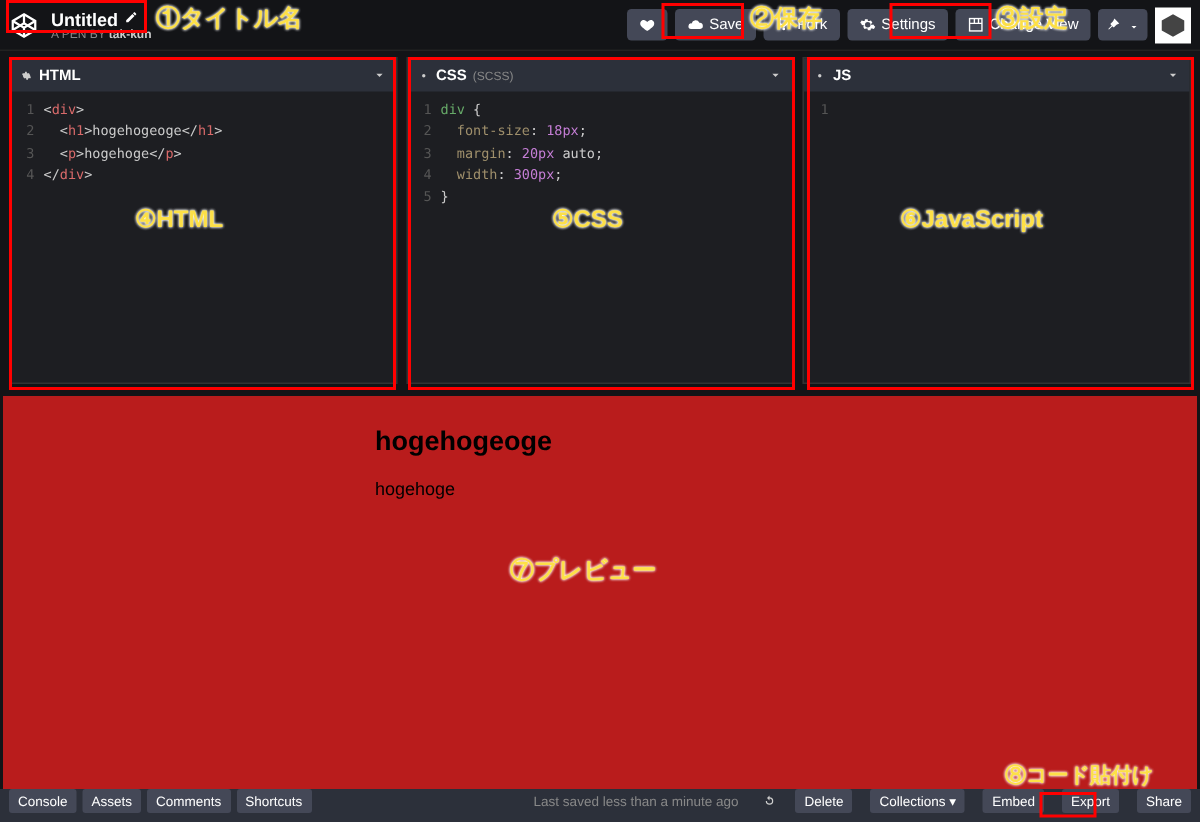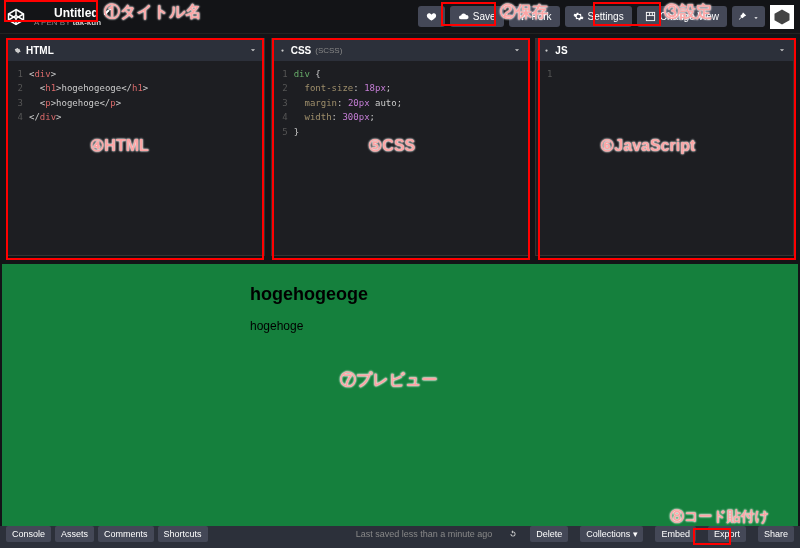--- a/index.html
+++ b/index.html
@@ -15,21 +15,21 @@
   .header {
     display: flex; align-items: center;
     height: 34px;
     background: #131417;
     padding: 0 6px;
     gap: 8px;
     border-bottom: 1px solid #222;
   }
   .logo { width: 20px; height: 20px; display:flex; align-items:center; justify-content:center;}
   .title-block { display:flex; flex-direction:column; line-height:1; }
-  .title-row { display:flex; gap:4px; align-items:flex-start;margin-left:20px;}
+  .title-row { display:flex; gap:4px; align-items:flex-start;}
   .pen-title { font-size: 12px; font-weight:600; }
   .pen-sub { font-size: 8px; color:#888; }
   .pen-sub b { color:#ccc; }
   .header-right { margin-left:auto; display:flex; gap:5px; align-items:center; }
   .btn {
     background:#444857; color:#fff; border:none;
     font-size:10px; padding:5px 8px; border-radius:3px;
     display:flex; align-items:flex-end; gap:4px; cursor:pointer;
   }
   .btn-icon { width:11px;height:11px; display:inline-flex; align-items:center; justify-content:center;}
@@ -51,37 +51,37 @@
   .editor-head .gear { cursor:pointer; }
   .code { font-family: "Menlo","Consolas",monospace; font-size:9px; padding:6px 6px; line-height:1.6; color:#ccc;}
   .ln { color:#555; display:inline-block; width:10px; text-align:right; margin-right:6px;}
   .tag { color:#d96a6a;}
   .sel { color:#66a968;}
   .prop{ color:#9f8f6b;}
   .num { color:#c57ed6;}
   
   .preview {
     position:absolute; left:2px; right:2px; top:264px; bottom:22px;
-    background:#15803d;
+    background:#b91c1c;
   }
   .preview-inner { padding: 20px 0 0 0; width: 300px; margin: 0 auto; color:#000; font-family: sans-serif;}
   .preview-inner h1 { font-size:18px; font-weight:700; margin-bottom:14px;}
   .preview-inner p { font-size:12px;}
   
   .footer {
     position:absolute; bottom:0; left:0; right:0; height:22px;
     background:#2c303a; display:flex; align-items:flex-start; padding:0 6px; gap:4px;
     font-size:9px;
   }
   .fbtn { background:#444857; color:#fff; font-size:9px; padding:3px 6px; border:none; border-radius:2px; cursor:pointer;}
   .footer .right { margin-left:auto; display:flex; align-items:center; gap:12px;}
   .status { color:#888; font-size:9px; margin-right:4px;}
   
   .redbox { position:absolute; border:2px solid #f00; pointer-events:none;}
-  .anno { position:absolute; color:#fca5a5; font-weight:700; font-size:16px; font-family: sans-serif; pointer-events:none; text-shadow: 0 0 2px #fff, 0 0 2px #fff;}
+  .anno { position:absolute; color:#fde047; font-weight:700; font-size:16px; font-family: sans-serif; pointer-events:none; text-shadow: 0 0 2px #fff, 0 0 2px #fff;}
   .anno.big { font-size:16px; }
   svg { display:block; }
 </style>
 </head>
 <body>
 
 <div class="header">
   <span class="logo">
     <svg viewBox="0 0 24 24" width="18" height="18" stroke="#fff" fill="none" stroke-width="2">
         <polygon points="12,2 22,8 22,16 12,22 2,16 2,8"></polygon>

